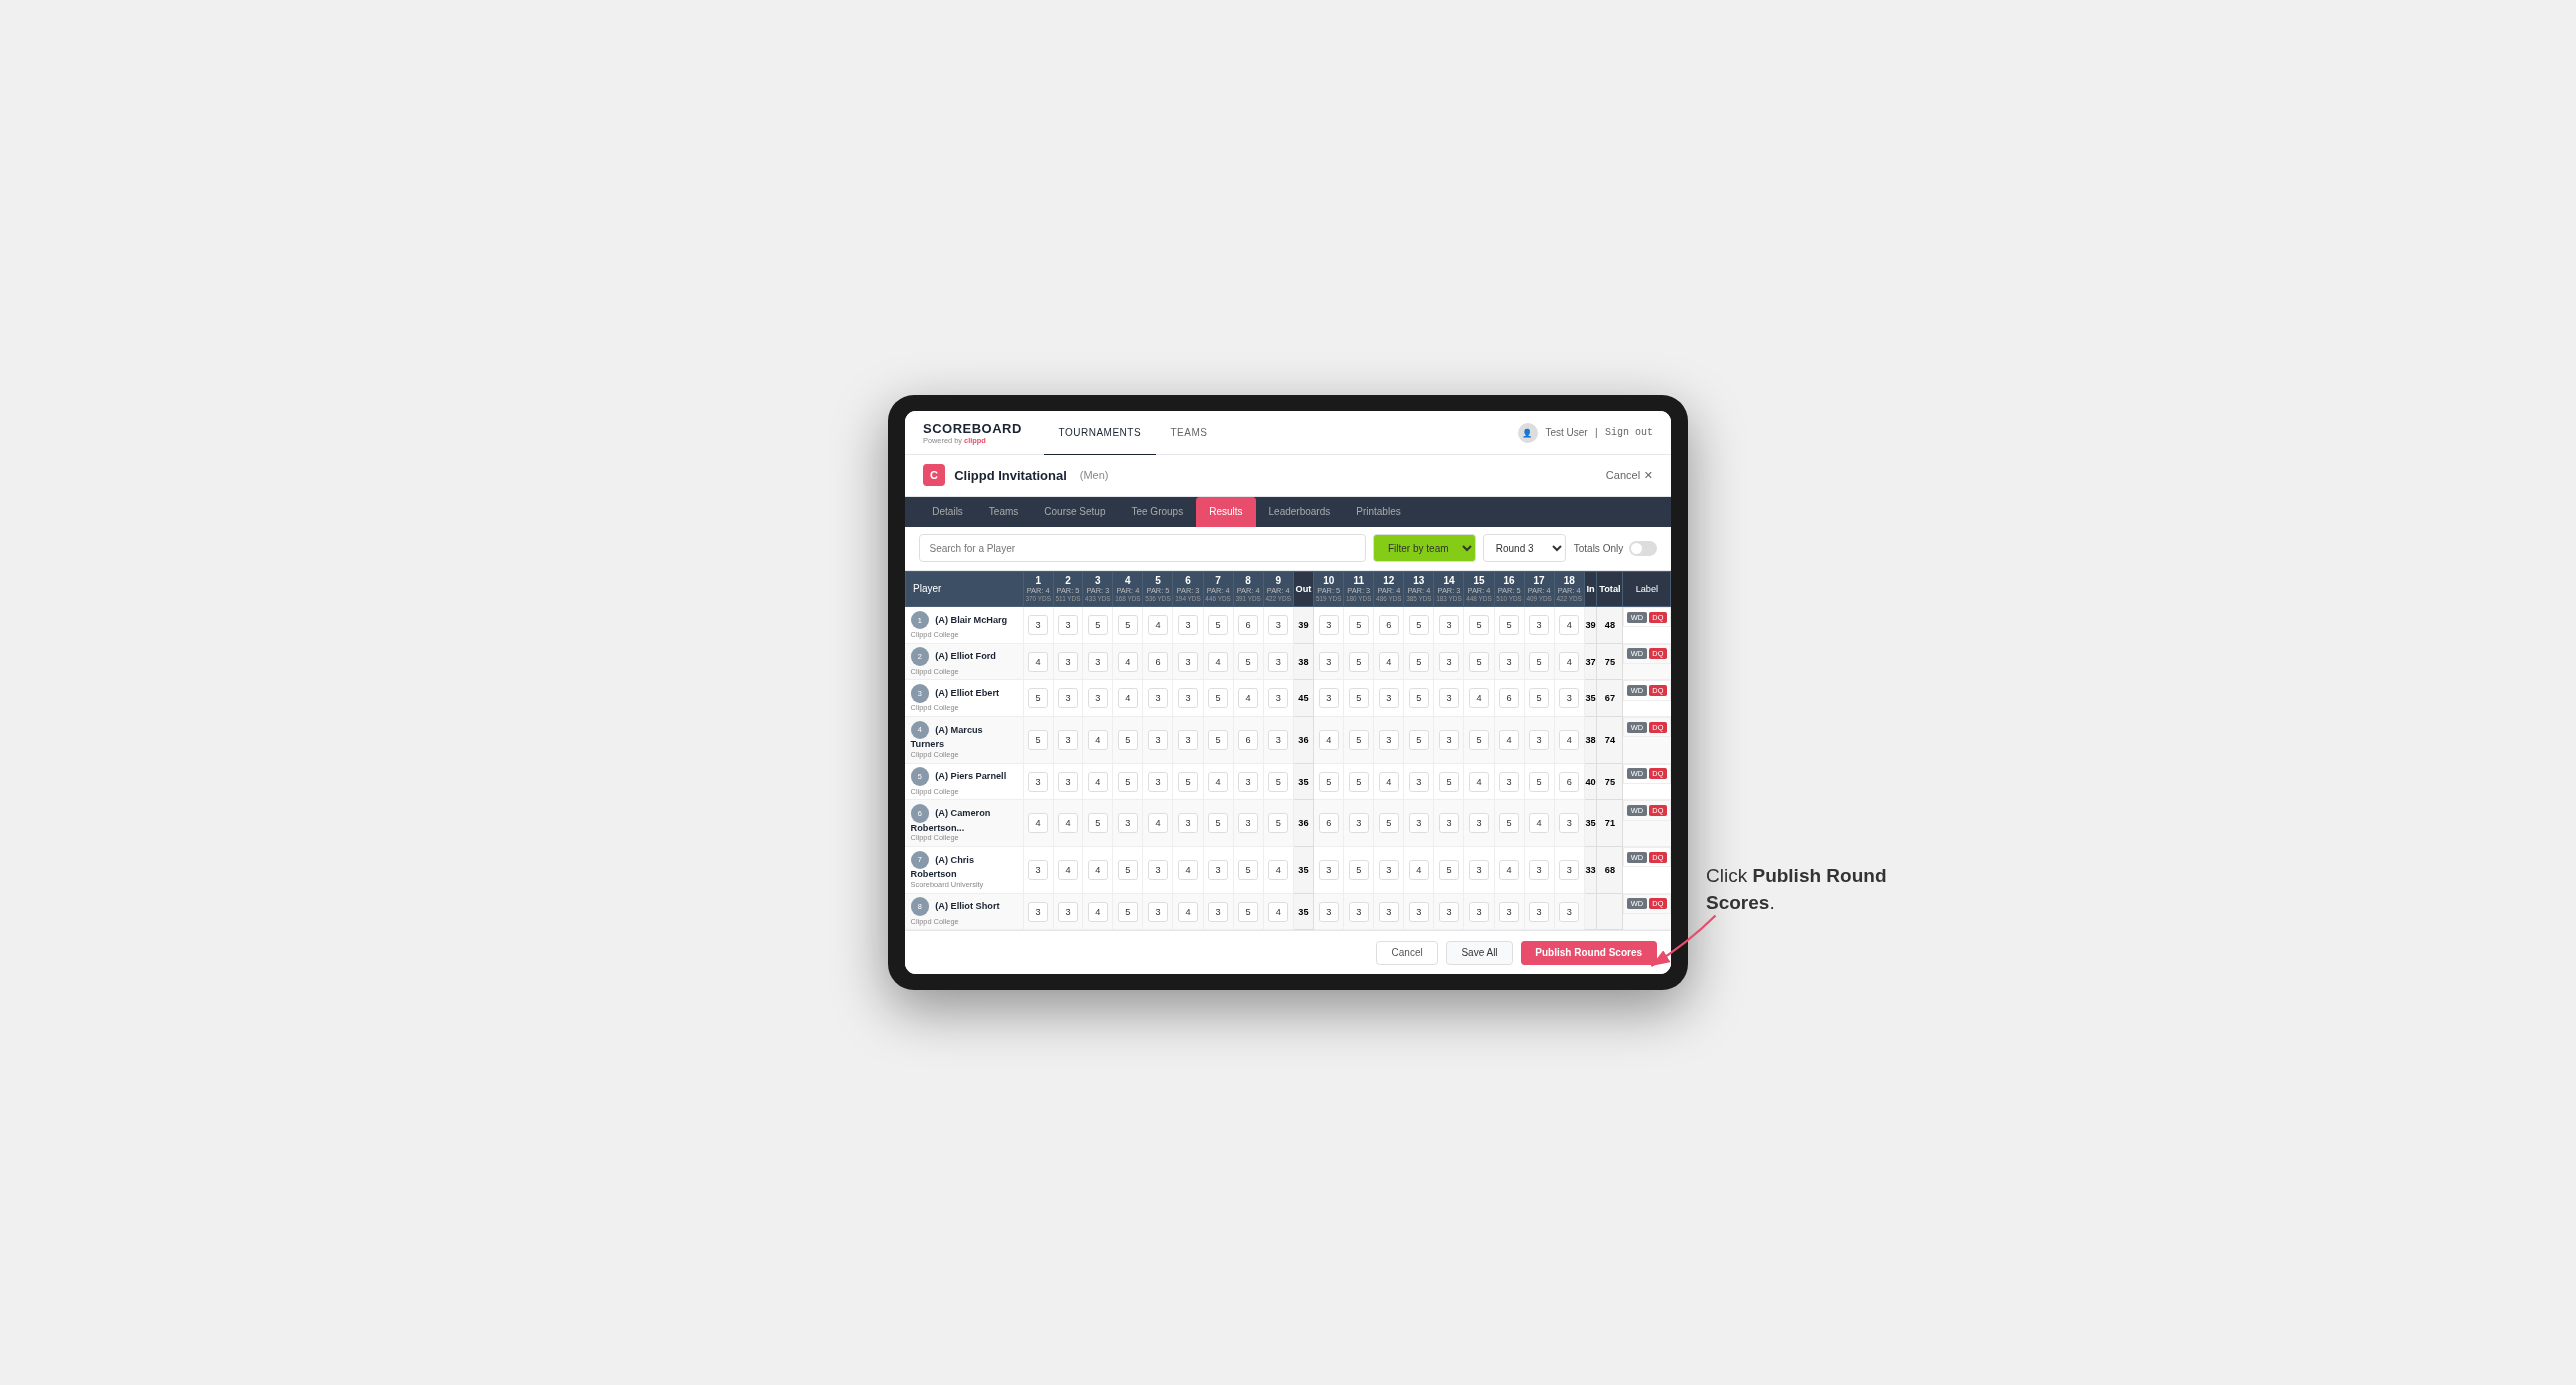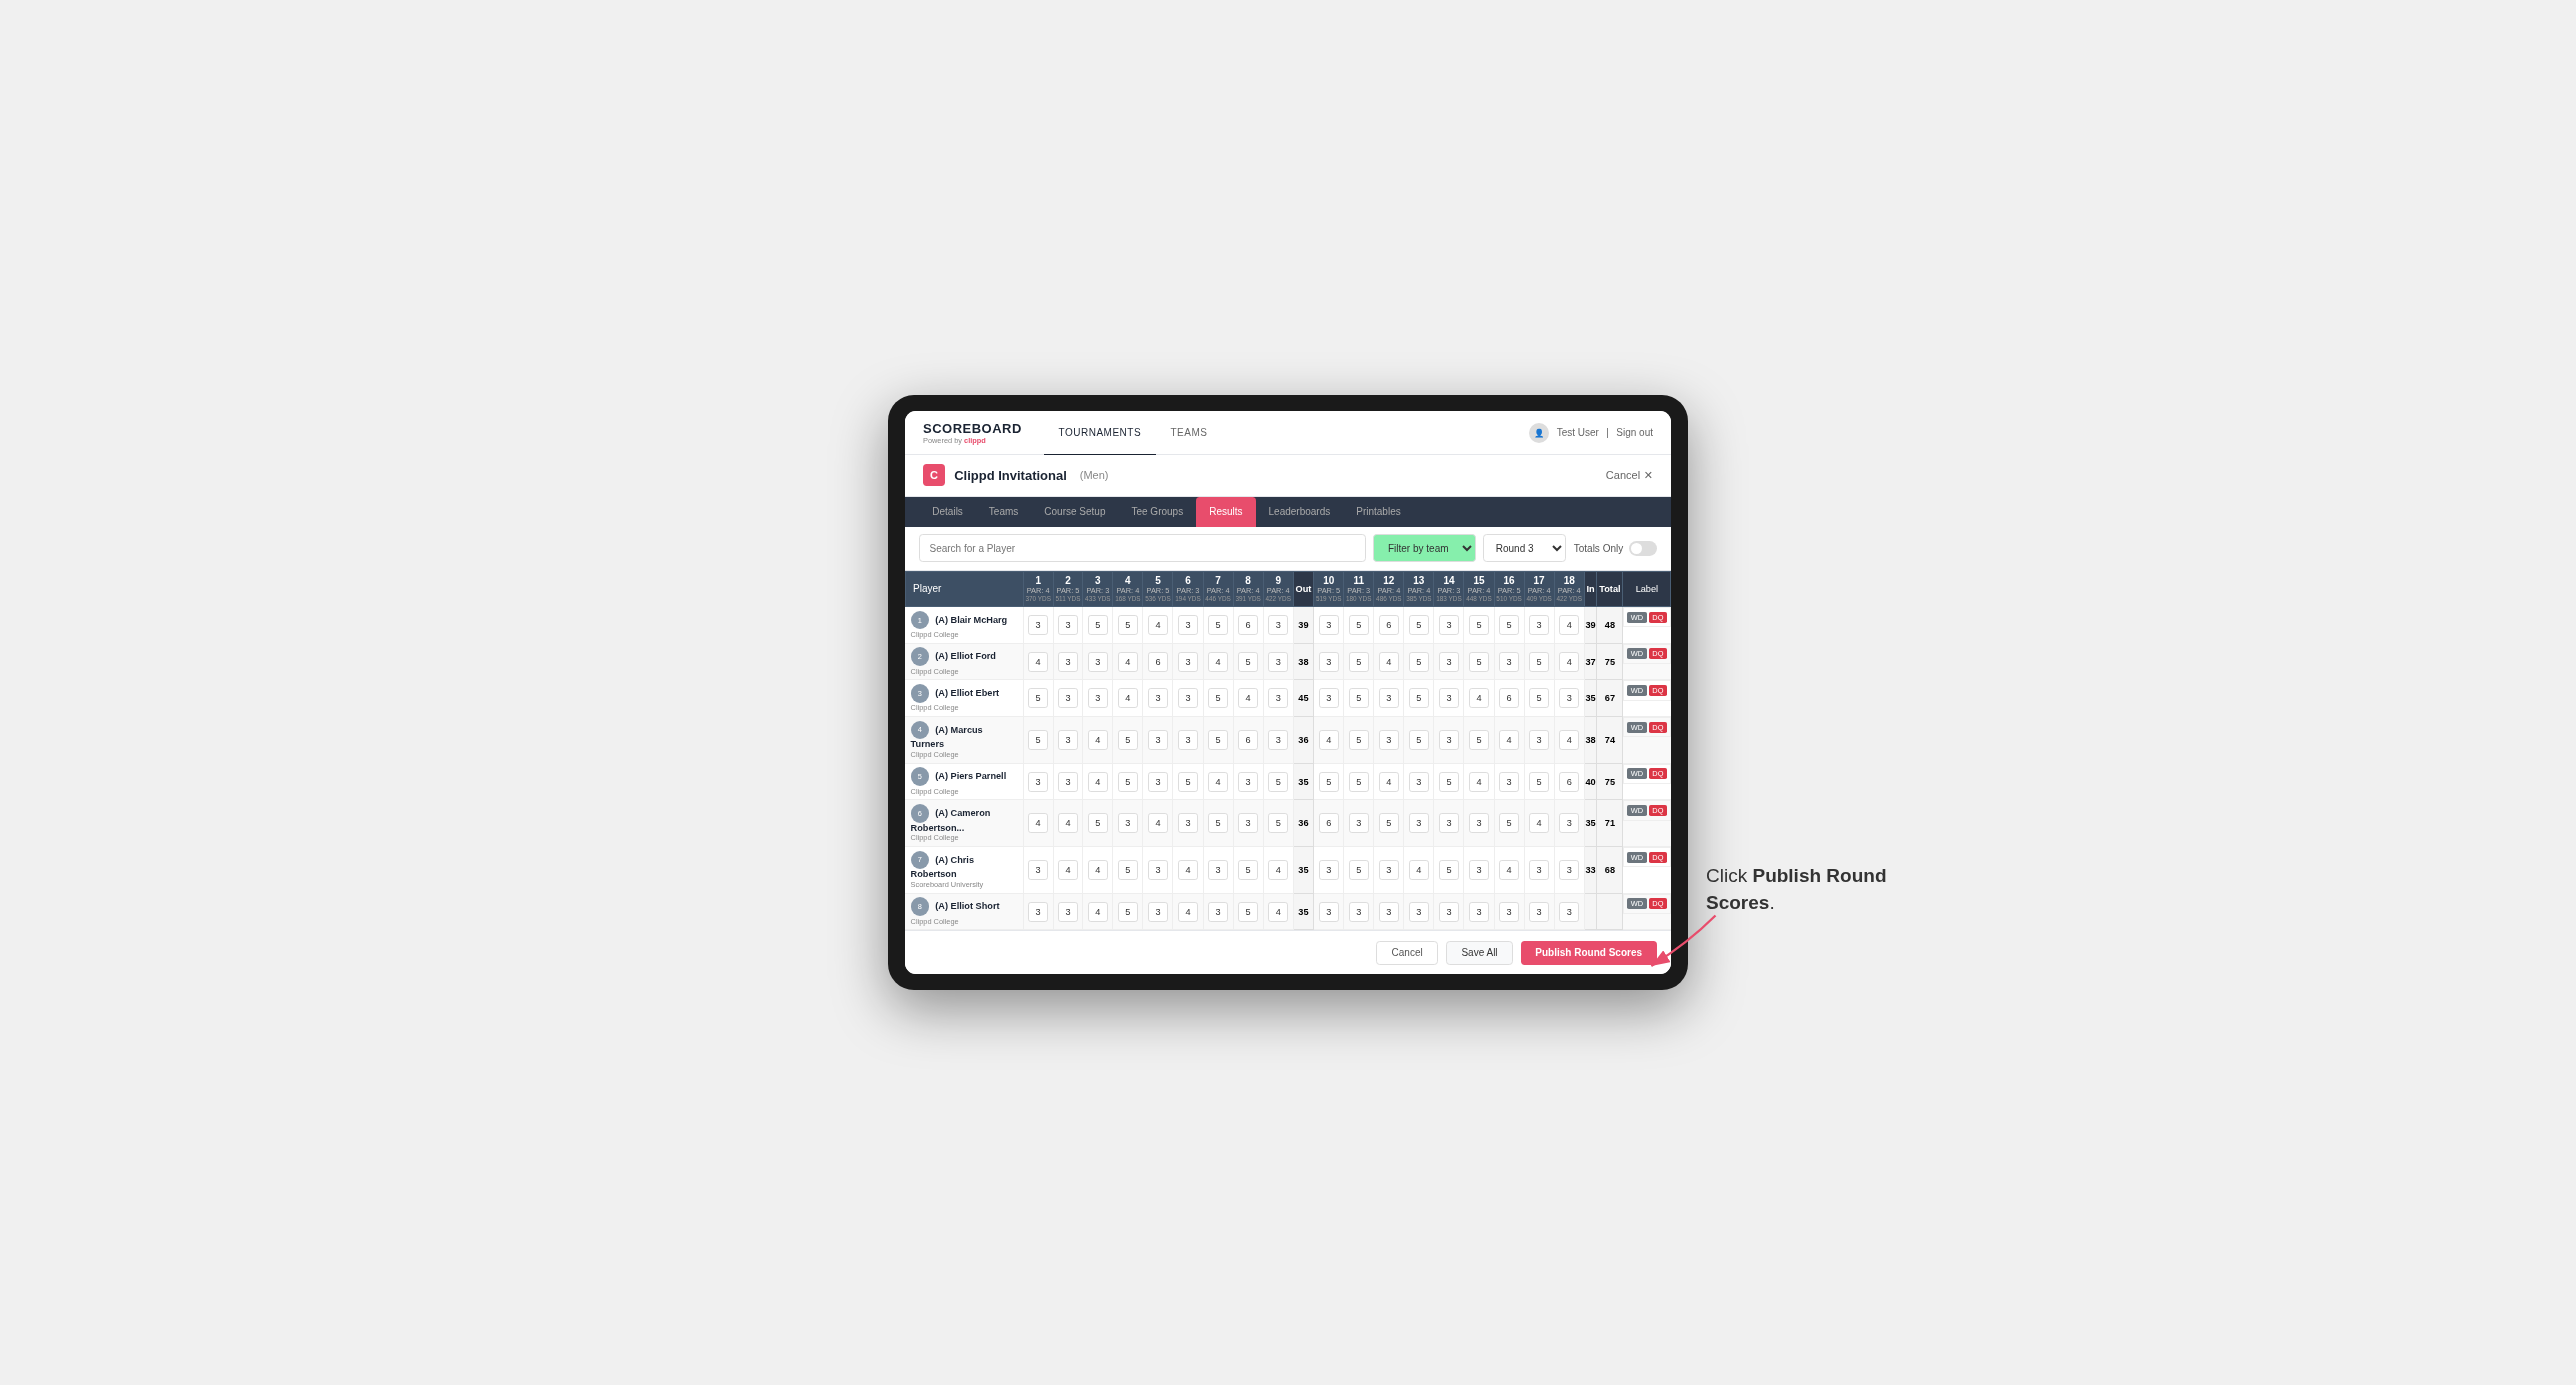--- a/index.html
+++ b/index.html
@@ -199,21 +199,21 @@
       outline: none;
     }
 
     .filter-select {
       height: 28px;
       border: 0.9px solid #ddd;
       border-radius: 3.7px;
       padding: 0 10px;
       font-size: 10px;
       color: #333;
-      background: #86efac;
+      background: #84cc16;
       cursor: pointer;
       outline: none;
       min-width: 101px;
     }
 
     .round-select {
       height: 28px;
       border: 0.9px solid #ddd;
       border-radius: 3.7px;
       padding: 0 7.4px;
@@ -474,21 +474,21 @@
         <span class="logo-sub">Powered by <span>clippd</span></span>
       </div>
       <div class="nav-links">
         <div class="nav-link active">TOURNAMENTS</div>
         <div class="nav-link">TEAMS</div>
       </div>
       <div class="nav-right">
         <div class="user-icon">👤</div>
         <span>Test User</span>
         <span>|</span>
-        <span style="cursor:pointer;">Sign out</span>
+        <span style="cursor:pointer;font-family:Liberation Mono, monospace;">Sign out</span>
       </div>
     </div>
 
     <div class="tournament-header">
       <div class="tournament-title-area">
         <div class="tournament-icon">C</div>
         <span class="tournament-name">Clippd Invitational</span>
         <span class="tournament-sub">(Men)</span>
       </div>
       <div class="cancel-btn-top">

